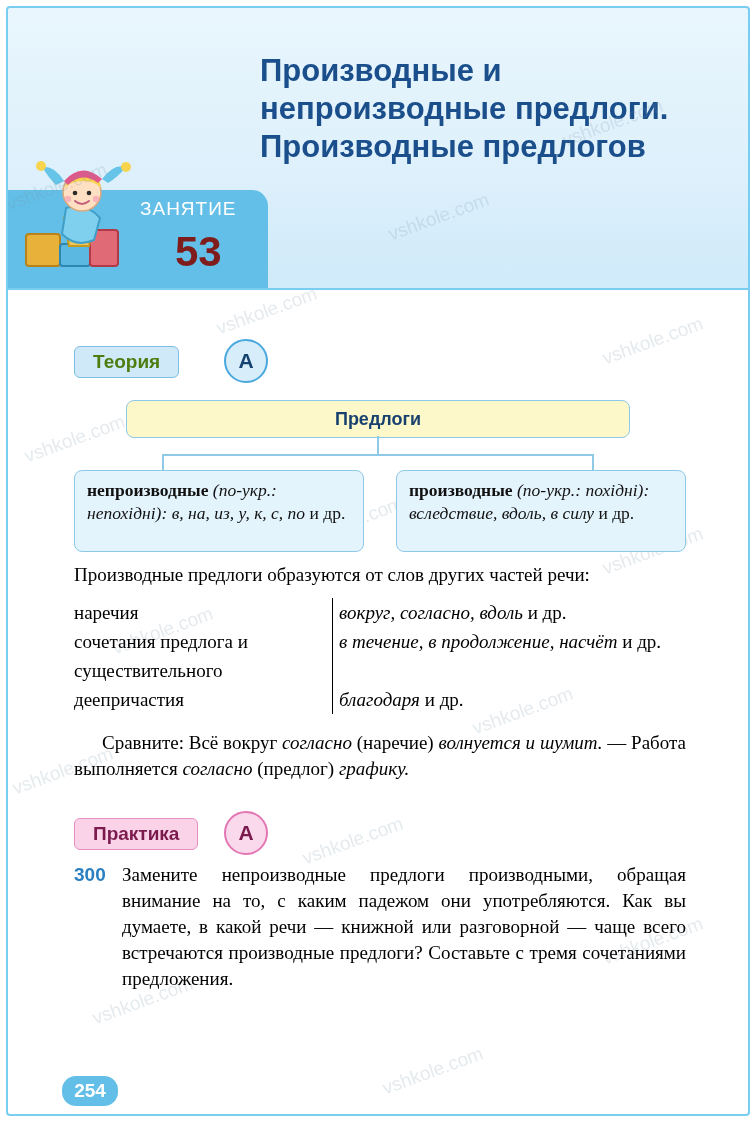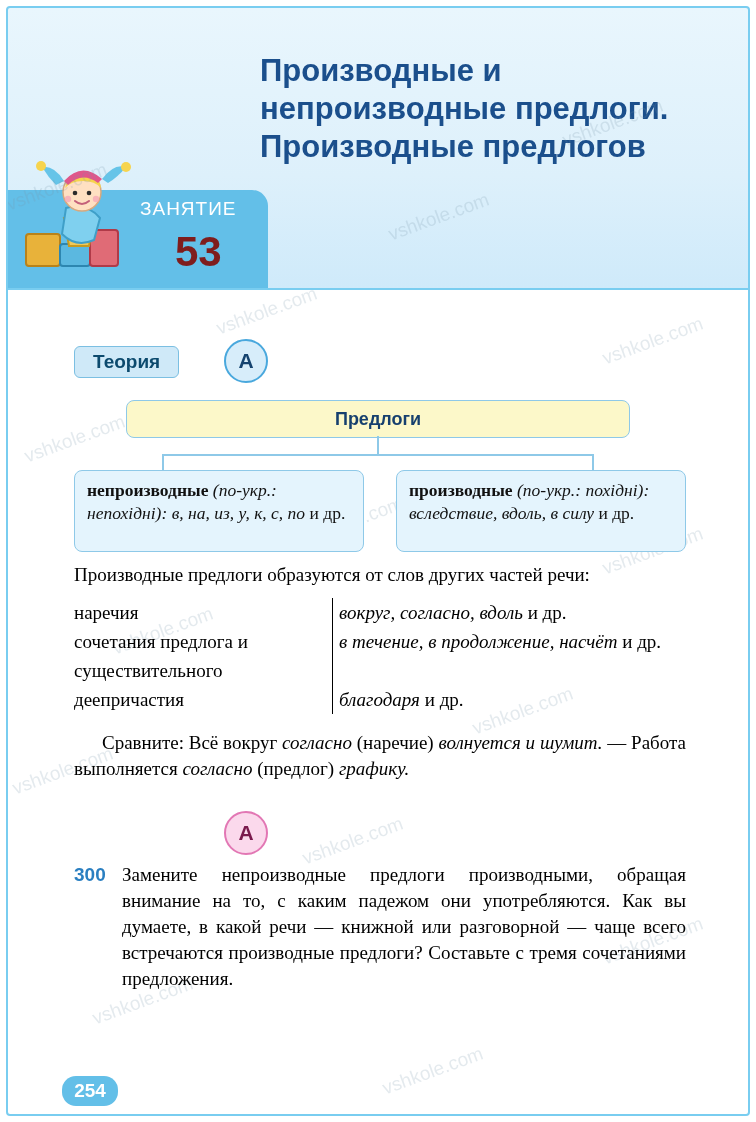--- a/index.html
+++ b/index.html
@@ -126,21 +126,21 @@
     position: absolute;
     left: 74px;
     top: 0;
     height: 32px;
     line-height: 30px;
     padding: 0 18px;
     border-radius: 6px;
     font-family: "Liberation Sans", sans-serif;
     font-size: 19px;
     font-weight: bold;
-    color: #0c4a6e;
+    color: #4d7c0f;
     box-sizing: border-box;
   }
   .pill.theory { background: #cfe9f8; border: 1px solid #7bbfe2; }
   .pill.practice { background: #fbd3e8; border: 1px solid #e78fbf; color: #7a1a4d; }
 
   .circle-badge {
     position: absolute;
     top: -7px;
     width: 44px;
     height: 44px;
@@ -394,20 +394,21 @@
       <div class="rcol"><span>благодаря</span><span class="up"> и др.</span></div>
     </div>
   </div>
 
   <p class="para indent" style="margin-top:16px;">
     <span>Сравните:</span>
     <span>Всё вокруг </span><i>согласно</i><span> (наречие) </span><i>волнуется и шумит.</i><span> — </span><span>Работа выполняется </span><i>согласно</i><span> (предлог) </span><i>графику.</i>
   </p>
 
   <div class="pill-row" style="margin-top:36px;">
+    <div class="pill practice">Практика</div>
     <div class="circle-badge pink" style="left:224px;">А</div>
   </div>
 
   <div class="exercise" style="margin-top:-2px;">
     <div class="ex-num">300</div>
     <div class="ex-text">Замените непроизводные предлоги производными, обращая внимание на то, с каким падежом они употребляются. Как вы думаете, в какой речи — книжной или разговорной — чаще всего встречаются производные предлоги? Составьте с тремя сочетаниями предложения.</div>
   </div>
 
 </div>
 

